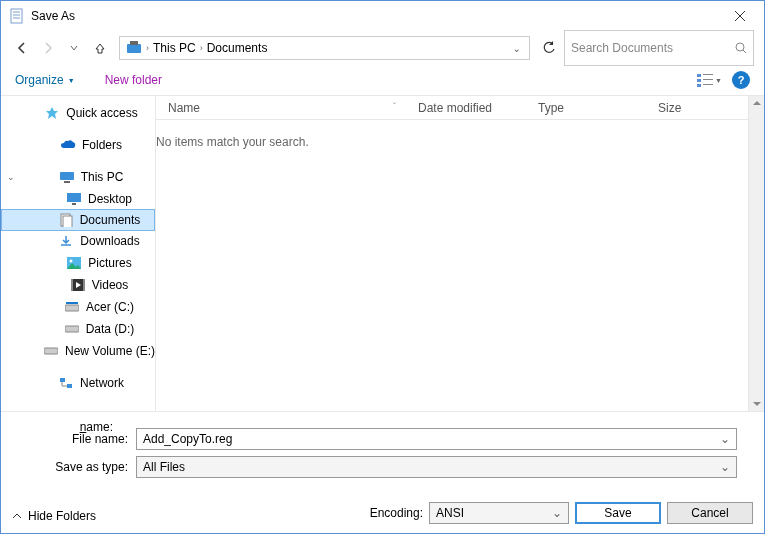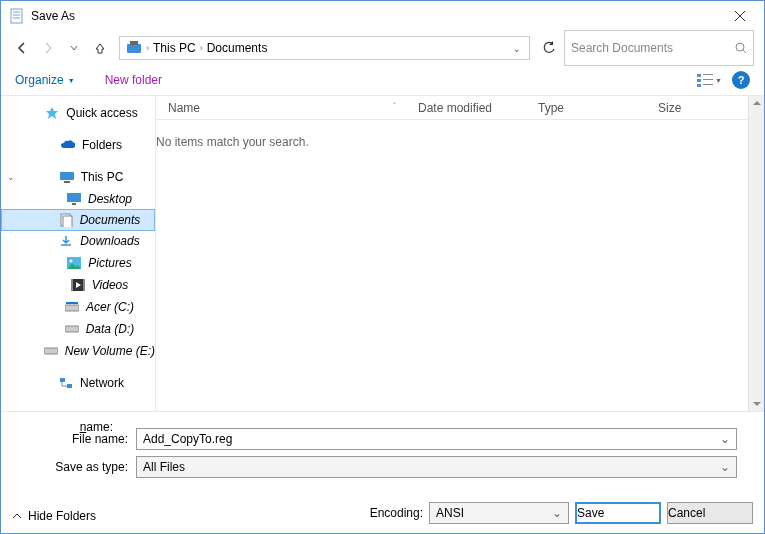--- a/index.html
+++ b/index.html
@@ -21,21 +21,21 @@
 .toolbar { height: 30px; display: flex; align-items: center; padding: 0 14px; gap: 30px; }
 .organize { color: #0369a1; display: flex; align-items: center; gap: 4px; }
 .organize .drop { font-size: 7px; }
 .newfolder { color: #a21caf; }
 .toolright { margin-left: auto; display: flex; align-items: center; gap: 10px; }
 .viewbtn { display: flex; align-items: center; gap: 2px; }
 .helpbtn { width: 18px; height: 18px; border-radius: 50%; background: #1979ca; color: #fff; display: flex; align-items: center; justify-content: center; font-weight: bold; font-size: 11px; }
 .mainarea { display: flex; height: 316px; border-top: 1px solid #e8e8e8; }
 .sidebar { width: 155px; border-right: 1px solid #e8e8e8; overflow-y: auto; padding: 6px 0; position: relative; }
 .side-item { height: 22px; display: flex; align-items: center; padding-left: 26px; gap: 6px; white-space: nowrap; justify-content: center; }
-.side-item.l2 { padding-left: 42px; font-style: italic; }
+.side-item.l2 { padding-left: 42px; }
 .side-item .exp { position: absolute; left: 6px; width: 12px; font-size: 9px; color: #666; }
 .side-item.selected { background: #cde8ff; border: 1px solid #7ab7e8; margin: -1px 0; }
 .side-icon { width: 16px; height: 16px; display: flex; align-items: center; justify-content: center; }
 .content { flex: 1; position: relative; }
 .headers { height: 24px; border-bottom: 1px solid #e8e8e8; display: flex; align-items: center; color: #555; }
 .hcol { padding-left: 12px; position: relative; }
 .hcol .sort { position: absolute; right: 10px; font-size: 9px; color: #999; }
 .empty { text-align: left; color: #666; margin-top: 15px; }
 .scrollbar { position: absolute; right: 0; top: 0; bottom: 0; width: 16px; background: #f0f0f0; border-left: 1px solid #e5e5e5; }
 .scrollbar::before, .scrollbar::after { content: ""; position: absolute; left: 4px; width: 0; height: 0; border-left: 4px solid transparent; border-right: 4px solid transparent; }
@@ -44,21 +44,21 @@
 .bottom { border-top: 1px solid #e8e8e8; padding: 8px 12px 0; }
 .field-row { display: flex; align-items: center; margin-bottom: 6px; }
 .field-label { width: 108px; text-align: right; padding-right: 8px; }
 .field-input { flex: 1; height: 22px; border: 1px solid #999; padding: 0 6px; background: #fff; position: relative; display: flex; align-items: center; }
 .field-input.combo::after { content: "⌄"; position: absolute; right: 6px; color: #666; }
 .buttons-row { display: flex; align-items: center; padding: 14px 12px 10px; gap: 8px; }
 .hide-folders { display: flex; align-items: center; gap: 6px; margin-top: 6px; }
 .enc-group { margin-left: auto; display: flex; align-items: center; gap: 6px; }
 .enc-select { width: 140px; height: 22px; border: 1px solid #999; padding: 0 6px; display: flex; align-items: center; position: relative; background: #f4f4f4; }
 .enc-select::after { content: "⌄"; position: absolute; right: 6px; color: #666; }
-.btn { width: 86px; height: 22px; border: 1px solid #999; background: #e8e8e8; display: flex; align-items: center; justify-content: flex-start; }
+.btn { width: 86px; height: 22px; border: 1px solid #999; background: #e8e8e8; display: flex; align-items: center; justify-content: center; }
 .btn.primary { border: 2px solid #3a8fd8; background: #fff; }
 svg { display: block; }
 </style>
 </head>
 <body>
 
 <div class="titlebar">
   <span class="icon">
     <svg width="16" height="16">
         <rect x="2" y="1" width="11" height="14" fill="#fff" stroke="#7a9fce"></rect>

